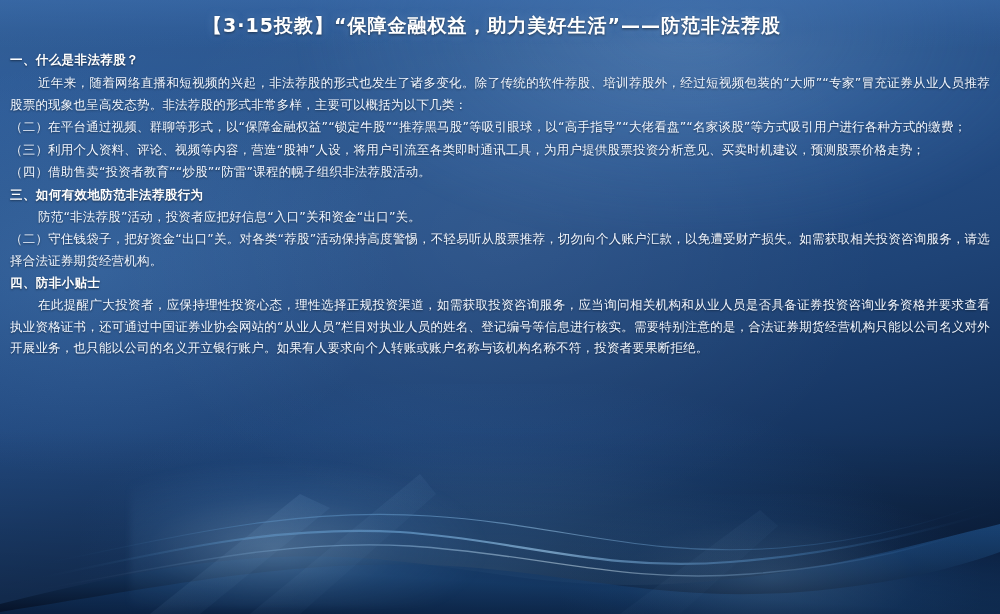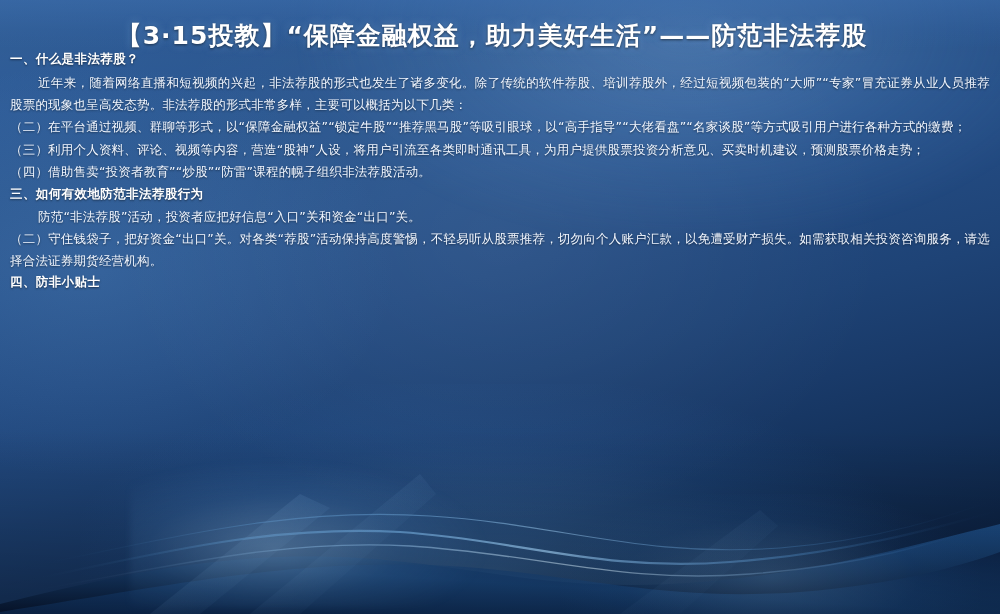--- a/index.html
+++ b/index.html
@@ -64,24 +64,24 @@
   
   .header-band {
     position: absolute;
     left: 0; top: 0;
     width: 1000px; height: 48px;
     background: linear-gradient(to bottom, rgba(60,110,175,0.55) 0%, rgba(52,100,163,0.30) 60%, rgba(45,90,150,0) 100%);
   }
 
   .title {
     position: absolute;
-    left: 0; top: 19px;
+    left: 0; top: 13px;
     width: 984px;
     text-align: center;
-    font-size: 25px;
+    font-size: 19px;
     font-weight: bold;
     letter-spacing: 1px;
     color: #ffffff;
     text-shadow: 0 1px 3px rgba(0,0,0,0.55), 0 0 10px rgba(160,210,255,0.35);
     white-space: nowrap;
   }
 
   
   .content {
     position: absolute;
@@ -92,21 +92,20 @@
   .section { margin-bottom: 2px; }
 
   .sec-heading {
     font-size: 12.5px;
     font-weight: bold;
     color: #ffffff;
     line-height: 20px;
     letter-spacing: 0.4px;
     text-shadow: 0 1px 2px rgba(0,0,0,0.5);
     margin: 0 0 1px 0;
-    font-family: Liberation Mono, monospace;
   }
   .para {
     font-size: 12.5px;
     color: #f2f7ff;
     line-height: 21.5px;
     letter-spacing: 0.2px;
     text-align: justify;
     text-shadow: 0 1px 2px rgba(0,0,0,0.45);
     margin: 0 0 1px 0;
   }
@@ -211,16 +210,17 @@
     </div>
 
     <div class="section">
       <div class="sec-heading">三、如何有效地防范非法荐股行为</div>
       <div class="para indent">防范“非法荐股”活动，投资者应把好信息“入口”关和资金“出口”关。</div>
       <div class="para listitem">（二）守住钱袋子，把好资金“出口”关。对各类“荐股”活动保持高度警惕，不轻易听从股票推荐，切勿向个人账户汇款，以免遭受财产损失。如需获取相关投资咨询服务，请选择合法证券期货经营机构。</div>
     </div>
 
     <div class="section">
       <div class="sec-heading">四、防非小贴士</div>
+      <div class="para indent">在此提醒广大投资者，应保持理性投资心态，理性选择正规投资渠道，如需获取投资咨询服务，应当询问相关机构和从业人员是否具备证券投资咨询业务资格并要求查看执业资格证书，还可通过中国证券业协会网站的“从业人员”栏目对执业人员的姓名、登记编号等信息进行核实。需要特别注意的是，合法证券期货经营机构只能以公司名义对外开展业务，也只能以公司的名义开立银行账户。如果有人要求向个人转账或账户名称与该机构名称不符，投资者要果断拒绝。</div>
     </div>
 
   </div>
 </div>
 
 </body></html>

